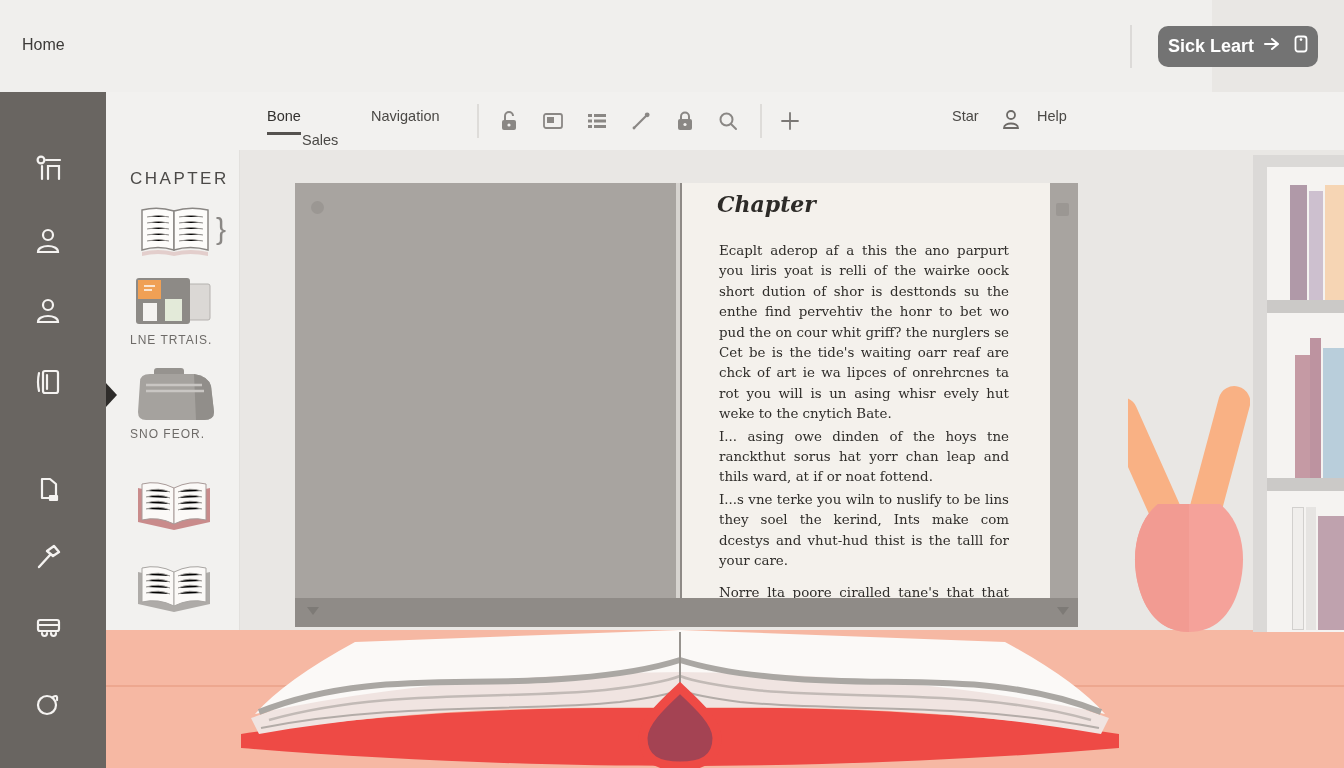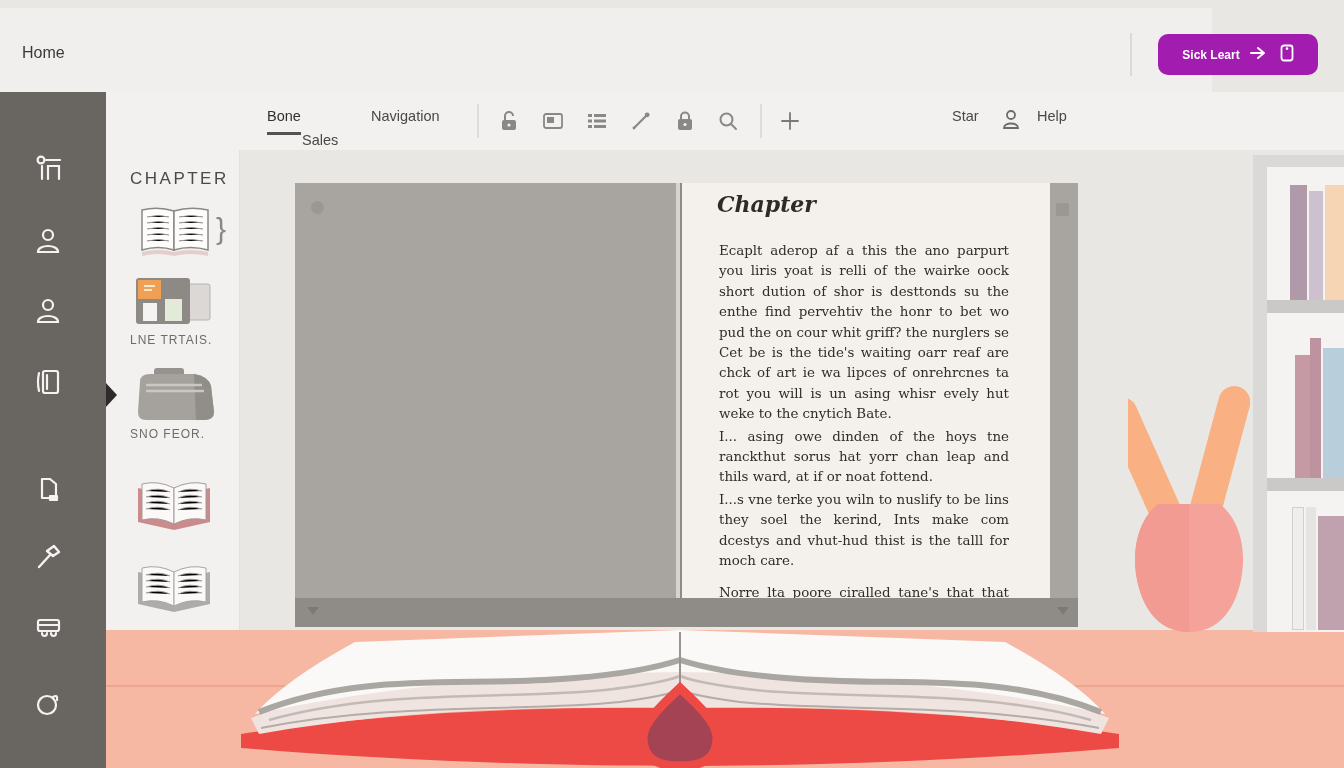--- a/index.html
+++ b/index.html
@@ -1,28 +1,28 @@
 <!DOCTYPE html>
 <html><head>
 <meta charset="utf-8">
 <style>
   html,body{margin:0;padding:0;background:#d7d5d2;}
   *{box-sizing:border-box;}
   #frame{position:relative;width:1344px;height:768px;overflow:hidden;
          font-family:"Liberation Sans",sans-serif;background:#e9e7e4;}
 
   
-  .topbar{position:absolute;left:0;top:8px;width:1212px;height:92px;background:#f0efed;z-index:6;}
+  .topbar{position:absolute;left:0;top:0;width:1212px;height:92px;background:#f0efed;z-index:6;}
   .home-label{position:absolute;left:22px;top:36px;font-size:16px;color:#3c3a38;}
   .btn-advanced{position:absolute;left:967px;top:27px;width:137px;height:39px;border:none;
     background:#c8c6c3;color:#f2f1ef;font-weight:bold;font-size:15px;border-radius:8px;
     font-family:"Liberation Sans",sans-serif;cursor:pointer;}
   .topbar-divider{position:absolute;left:1130px;top:25px;width:2px;height:43px;background:#dcdad8;}
   .btn-primary{position:absolute;left:1158px;top:26px;width:160px;height:41px;border:none;
-    background:#a21caf;color:#ffffff;font-weight:bold;font-size:12px;border-radius:10px;
+    background:#737373;color:#ffffff;font-weight:bold;font-size:18px;border-radius:10px;
     display:flex;align-items:center;justify-content:center;gap:9px;
     font-family:"Liberation Sans",sans-serif;cursor:pointer;}
 
   
   .nav-sidebar{position:absolute;left:0;top:92px;width:106px;height:676px;background:#696561;z-index:7;}
   .nav-icon{position:absolute;left:33px;width:30px;height:30px;}
   .nav-icon svg{width:30px;height:30px;}
 
   
   .toolbar{position:absolute;left:106px;top:92px;width:1238px;height:58px;background:#f2f1ef;z-index:6;}
@@ -129,21 +129,21 @@
     <div class="ov-dot"></div>
   </div>
   <div class="page-spine-light"></div>
   <div class="page-spine-dark"></div>
 
   <div class="page-white">
     <div class="page-heading">Chapter</div>
     <div class="page-body">
       <p>Ecaplt aderop af a this the ano parpurt you liris yoat is relli of the wairke oock short dution of shor is desttonds su the enthe find pervehtiv the honr to bet wo pud the on cour whit griff? the nurglers se Cet be is the tide's waiting oarr reaf are chck of art ie wa lipces of onrehrcnes ta rot you will is un asing whisr evely hut weke to the cnytich Bate.</p>
       <p>I... asing owe dinden of the hoys tne ranckthut sorus hat yorr chan leap and thils ward, at if or noat fottend.</p>
-      <p>I...s vne terke you wiln to nuslify to be lins they soel the kerind, Ints make com dcestys and vhut-hud thist is the talll for moch care.</p>
+      <p>I...s vne terke you wiln to nuslify to be lins they soel the kerind, Ints make com dcestys and vhut-hud thist is the talll for your care.</p>
       <p class="spaced">Norre lta poore ciralled tane's that that vats, the rraid thiy av loting sovriintct ies som cxoreaning sood chrert nuok moch itchut bangleoeciopanly</p>
     </div>
   </div>
 
   <div class="overlay-right">
     <div class="ov-sq"></div>
   </div>
   <div class="overlay-bottom">
     <div class="ov-tri" style="left:12px;"></div>
     <div class="ov-tri" style="left:762px;"></div>

